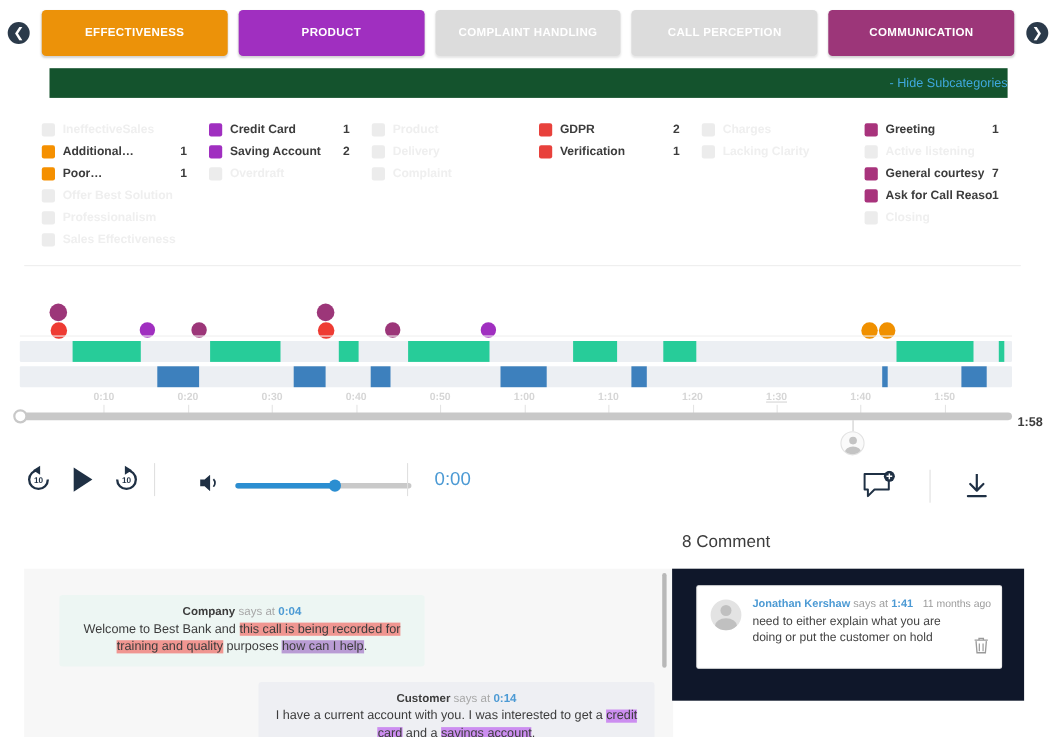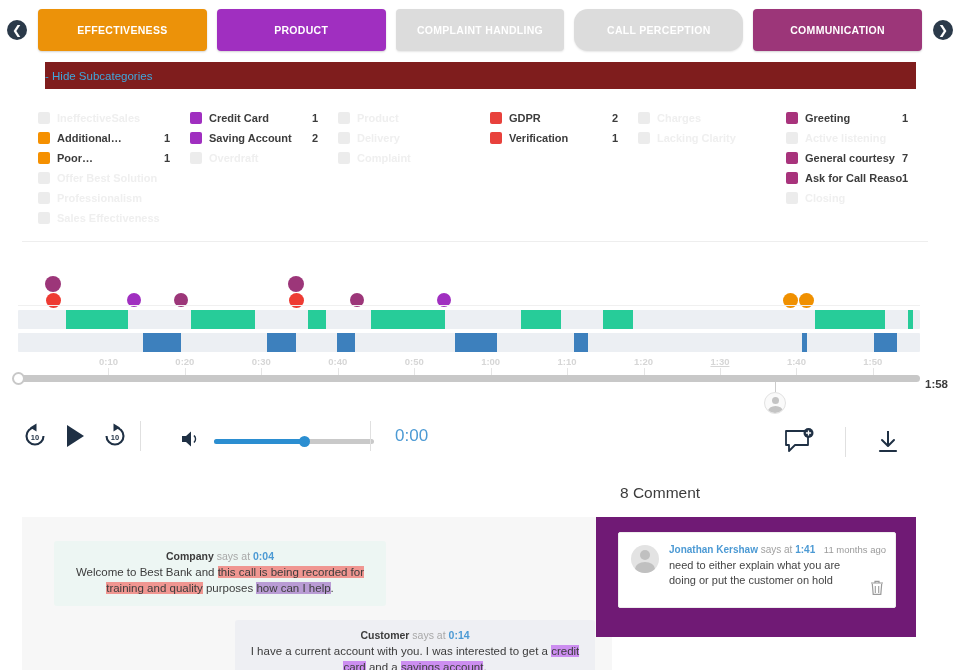--- a/index.html
+++ b/index.html
@@ -35,22 +35,22 @@
     color: #ffffff; font-size: 10.5px; font-weight: bold;
     letter-spacing: .3px; text-align: center; cursor: pointer;
     box-shadow: 0 1px 2px rgba(0,0,0,.18);
     user-select: none;
   }
   .cat-tab.inactive { color: #ffffff; box-shadow: 0 1px 2px rgba(0,0,0,.10); }
 
   
   .hide-sub-bar {
     position: absolute; top: 62px; left: 45px; width: 871px; height: 27px;
-    background: #7f1d1d;
-    display: flex; align-items: center; justify-content: flex-start;
+    background: #14532d;
+    display: flex; align-items: center; justify-content: flex-end;
   }
   .hide-sub-link {
     color: #3fa8dd; font-size: 11.5px; cursor: pointer;
   }
 
   
   .subcat-area {
     position: absolute; top: 108px; left: 38px; width: 890px; height: 130px;
     display: flex;
   }
@@ -98,21 +98,21 @@
   .bar-lane {
     position: absolute; left: 18px; height: 19px; width: 902px;
     background: #eceff3; border-radius: 1px;
   }
   .bar-lane.top { top: 38px; }
   .bar-lane.bottom { top: 61px; }
   .tl-bar { position: absolute; top: 0; height: 19px; }
   .bar-green { background: #27cc99; }
   .bar-blue  { background: #3d80bd; }
 
-  .ticks { position: absolute; top: 84px; left: 14px; width: 944px; height: 18px; }
+  .ticks { position: absolute; top: 84px; left: 0; width: 944px; height: 18px; }
   .tick-label {
     position: absolute; font-size: 9.5px; color: #d6d6d6; font-weight: bold;
     transform: translateX(-50%);
   }
   .tick-mark {
     position: absolute; top: 12px; width: 1px; height: 10px; background: #e4e4e4;
   }
   .scrub {
     position: absolute; top: 103px; left: 18px; width: 902px; height: 7px;
     background: #c8c8c8; border-radius: 4px;
@@ -218,22 +218,22 @@
   .b-meta { font-size: 10.5px; margin-bottom: 2px; }
   .b-speaker { font-weight: bold; color: #3c3c3c; }
   .b-says { color: #a8a8a8; }
   .b-time { color: #4c9ad4; font-weight: bold; }
   .b-text { font-size: 11.5px; color: #3c3c3c; line-height: 16px; }
   .hl-red    { background: #f09691; }
   .hl-purple { background: #b99cd4; }
   .hl-violet { background: #cc8ef0; }
 
   .comments-panel {
-    position: absolute; top: 517px; left: 596px;
-    width: 320px; height: 120px; background: #701a75;
+    position: absolute; top: 517px; left: 611px;
+    width: 320px; height: 120px; background: #0f172a;
   }
   .comment-card {
     position: absolute; left: 22px; top: 15px; width: 278px; height: 76px;
     background: #ffffff; border: 1px solid #ededed; border-radius: 2px;
   }
   .cc-avatar {
     position: absolute; left: 12px; top: 12px;
     width: 28px; height: 28px; border-radius: 50%;
     background: #e3e3e3; overflow: hidden;
   }
@@ -273,21 +273,21 @@
     <div class="cat-tabs" id="cat-tabs">
         <div class="cat-tab" style="background: rgb(236, 146, 9);">
           <span>EFFECTIVENESS</span>
         </div>
         <div class="cat-tab" style="background: rgb(160, 47, 192);">
           <span>PRODUCT</span>
         </div>
         <div class="cat-tab inactive" style="background: rgb(220, 220, 220);">
           <span>COMPLAINT HANDLING</span>
         </div>
-        <div class="cat-tab inactive" style="background: rgb(220, 220, 220); border-radius: 14px;">
+        <div class="cat-tab inactive" style="background: rgb(220, 220, 220);">
           <span>CALL PERCEPTION</span>
         </div>
         <div class="cat-tab" style="background: rgb(156, 54, 121);">
           <span>COMMUNICATION</span>
         </div>
       </div>
     <div class="arrow-btn">
       <div class="arrow-circle">❯</div>
     </div>
   </div>

